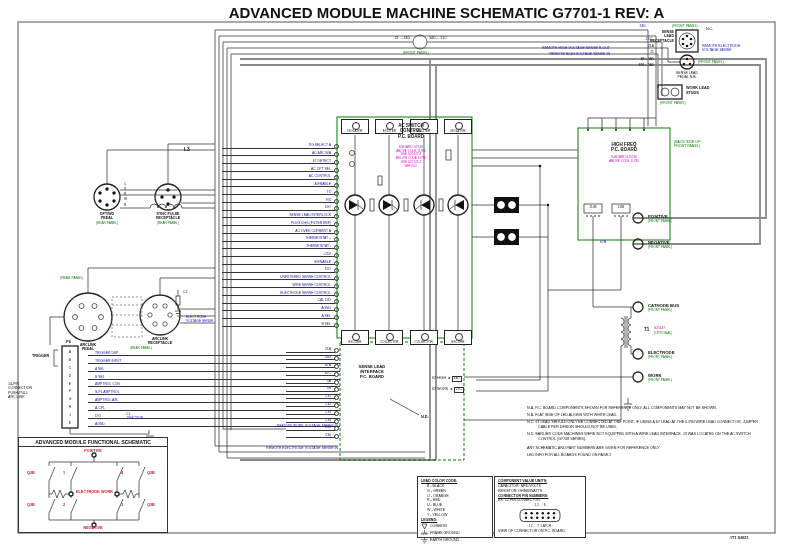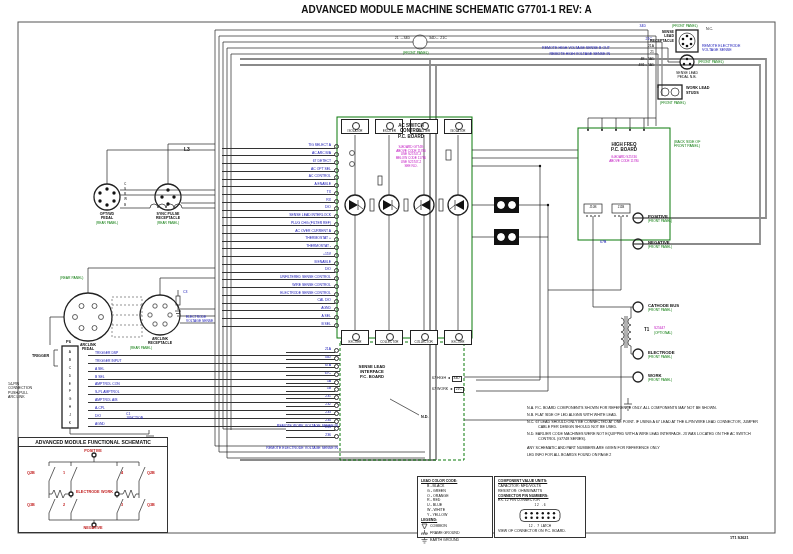--- a/index.html
+++ b/index.html
@@ -73,21 +73,21 @@
   #notes{position:absolute;left:527px;top:406px;width:240px;font-size:3.7px;line-height:1.25;z-index:3;}
   #notes p{margin:0 0 2.5px 0;padding-left:11px;text-indent:-11px;}
 
   .tagbox{display:inline-block;border:0.6px solid #333;font-size:3.3px;padding:0 1px;margin-left:1px;}
 </style>
 </head>
 <body>
 
 <div id="page">
 
-  <div class="lbl bold" style="left:100px;right:0;top:4px;font-size:10px;text-align:center;">ADVANCED MODULE MACHINE SCHEMATIC G7701-1 REV: A</div>
+  <div class="lbl bold" style="left:100px;right:0;top:4px;font-size:15px;text-align:center;">ADVANCED MODULE MACHINE SCHEMATIC G7701-1 REV: A</div>
 
   <svg class="layer" width="793" height="554" viewBox="0 0 793 554">
 
     <rect x="18" y="22" width="757" height="511" fill="none" stroke="#555" stroke-width="1"></rect>
 
     <path class="w" d="M215,30 H648 V126"></path>
     <path class="w" d="M219,36 H656 V126"></path>
     <path class="w" d="M223,42 H413"></path>
       <circle class="w" cx="420" cy="42" r="7"></circle>
       <path class="w" d="M427,42 H662 V96"></path>

